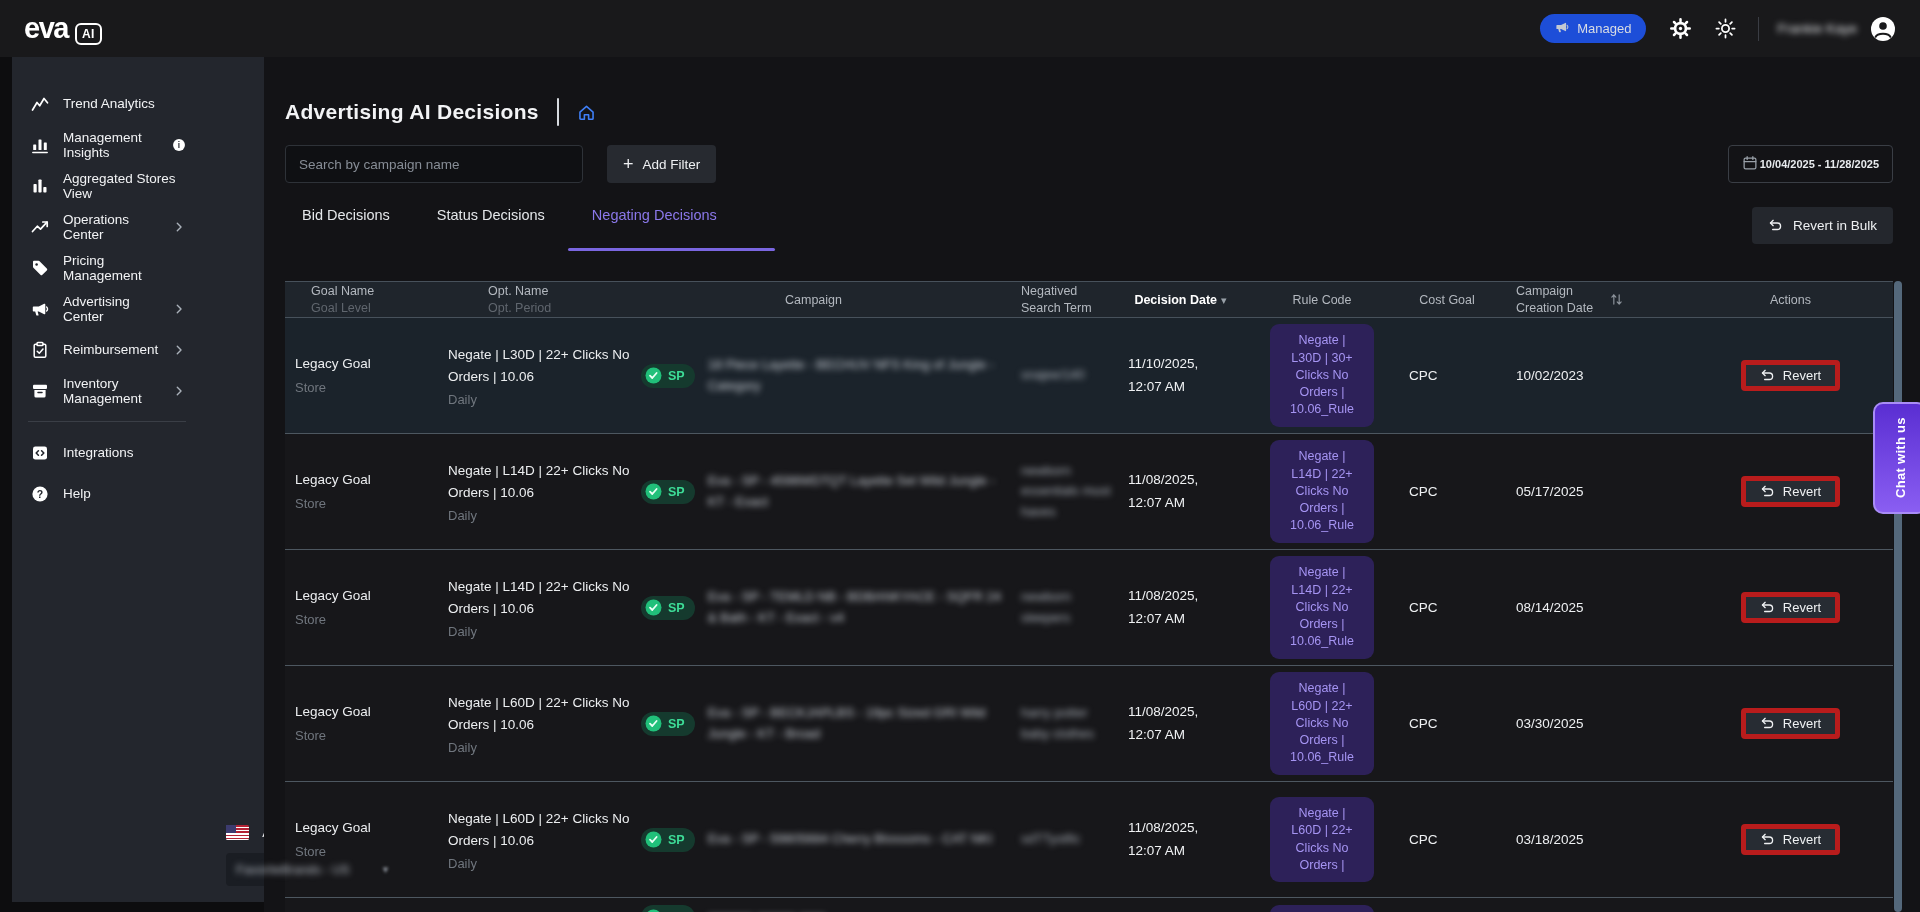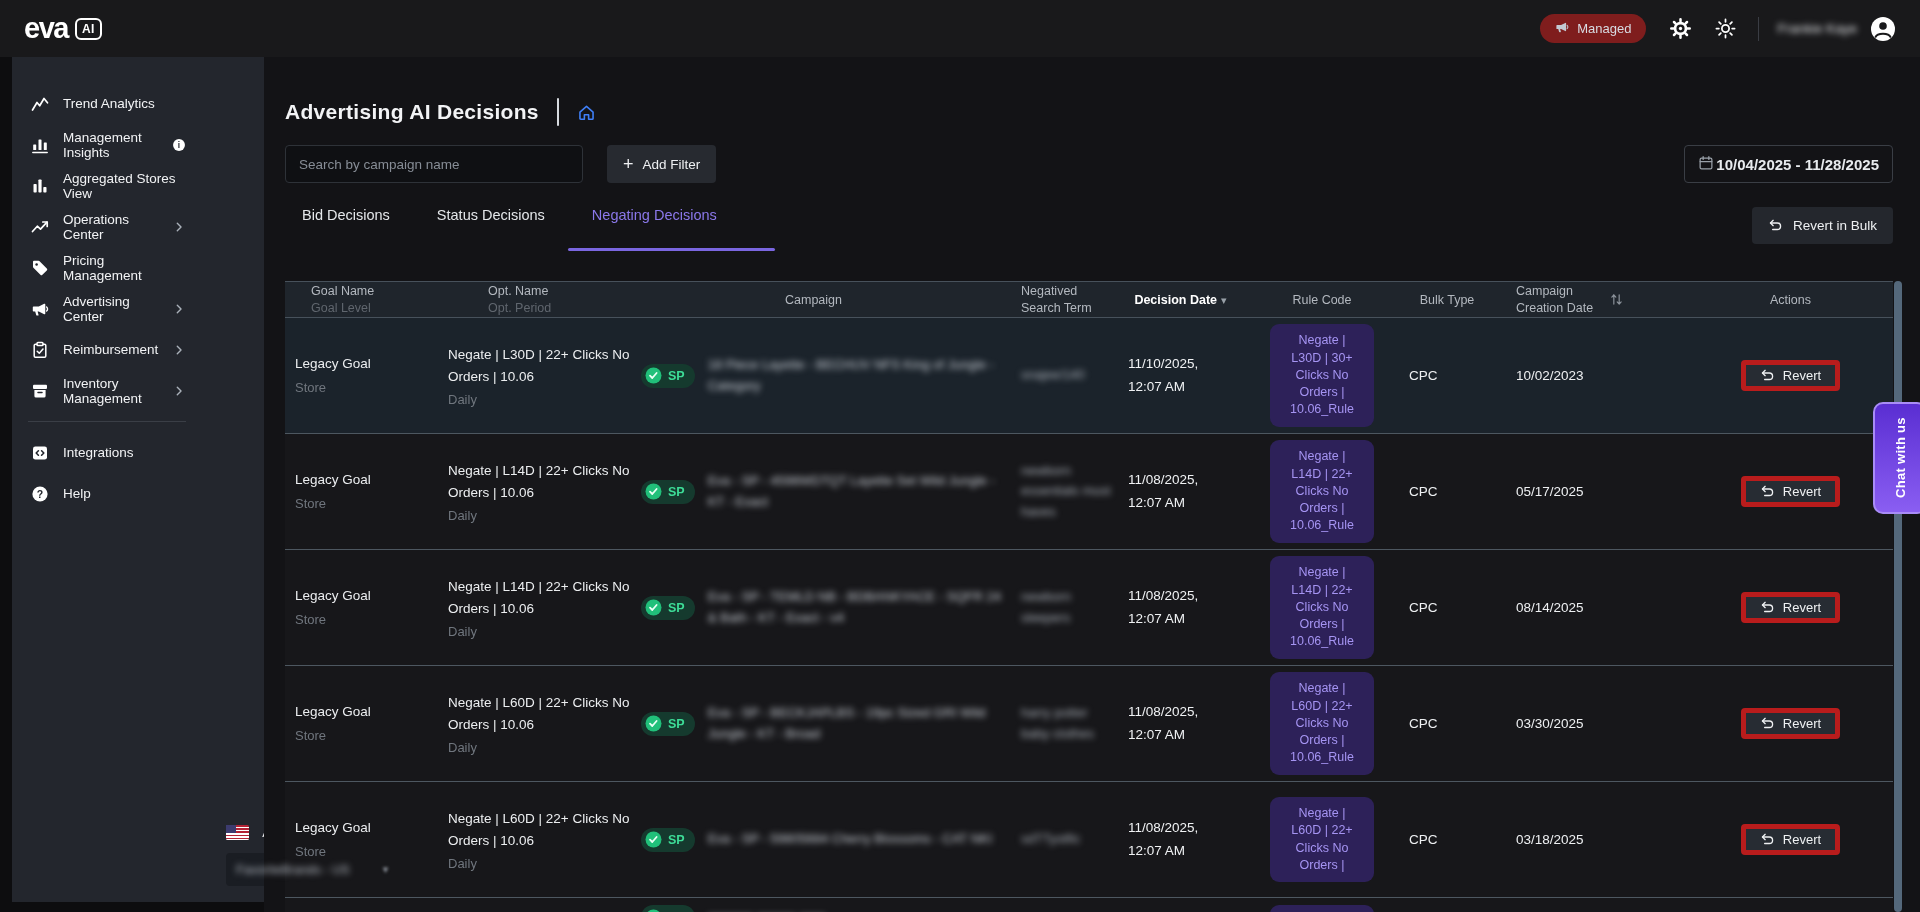--- a/index.html
+++ b/index.html
@@ -2,25 +2,25 @@
 <html><head>
 <meta charset="utf-8">
 <style>
   * { margin:0; padding:0; box-sizing:border-box; }
   html,body { width:1920px; height:912px; overflow:hidden; background:#0d0d0f;
     font-family:"Liberation Sans", sans-serif; }
   .app { position:relative; width:1920px; height:912px; }
 
   
   .topbar { height:57px; background:#19191b; display:flex; align-items:center; padding:0 24px; }
-  .logo { display:flex; align-items:center; gap:7px; color:#fff; }
+  .logo { display:flex; align-items:flex-end; gap:7px; color:#fff; }
   .logo-eva { font-size:29px; font-weight:700; letter-spacing:-1.5px; }
   .logo-ai { border:2.5px solid #fff; border-radius:6px; font-size:12px; font-weight:800; padding:2px 5px; letter-spacing:.5px; }
   .topbar-right { margin-left:auto; display:flex; align-items:center; }
-  .managed-pill { height:29px; background:#7f1d1d; border-radius:15px; display:flex; align-items:center; gap:8px; padding:0 15px; color:#d8dce3; font-size:13px; }
+  .managed-pill { height:29px; background:#1d4ed8; border-radius:15px; display:flex; align-items:center; gap:8px; padding:0 15px; color:#d8dce3; font-size:13px; }
   .managed-pill svg { width:14px; height:14px; color:#c3c9d2; }
   .icon-btn { margin-left:24px; color:#fff; display:flex; align-items:center; cursor:pointer; }
   .icon-btn svg { width:21px; height:21px; }
   .top-divider { width:1px; height:24px; background:#3a3d44; margin:0 18px 0 22px; }
   .user-name { color:#e8eaed; font-size:13.5px; filter:blur(3px); }
   .avatar { margin-left:13px; color:#fff; display:flex; }
   .avatar svg { width:26px; height:26px; }
 
   
   .body-row { display:flex; height:855px; }
@@ -51,21 +51,21 @@
   .page-title { color:#f2f3f5; font-size:21px; font-weight:600; letter-spacing:.3px; }
   .title-divider { width:2px; height:28px; background:#d7dadf; border-radius:1px; }
   .home-ic { color:#3f7ff7; display:flex; cursor:pointer; }
   .home-ic svg { width:19px; height:19px; }
 
   .controls-row { display:flex; align-items:center; height:38px; margin-bottom:22px; }
   .search-input { width:298px; height:38px; background:#0f1013; border:1px solid #2e3238; border-radius:4px; color:#dfe2e6; font-size:13.5px; padding:0 13px; outline:none; font-family:"Liberation Sans",sans-serif; }
   .search-input::placeholder { color:#878d96; }
   .add-filter { margin-left:24px; height:38px; background:#272a30; border:none; border-radius:4px; color:#eef0f2; font-size:13.5px; font-weight:500; display:flex; align-items:center; gap:9px; padding:0 16px; cursor:pointer; font-family:"Liberation Sans",sans-serif; }
   .plus-glyph { font-size:18px; font-weight:400; line-height:1; }
-  .date-chip { margin-left:auto; height:38px; border:1px solid #3a3e45; border-radius:4px; display:flex; align-items:center; gap:2px; padding:0 13px; color:#e8ebee; font-size:15px; font-weight:600; cursor:pointer; }
+  .date-chip { margin-left:auto; height:38px; border:1px solid #3a3e45; border-radius:4px; display:flex; align-items:center; gap:2px; padding:0 13px; color:#e8ebee; font-size:11px; font-weight:600; cursor:pointer; }
   .date-chip svg { width:16px; height:16px; color:#9aa1a9; }
 
   .tabs-row { display:flex; align-items:flex-start; height:40px; padding-left:17px; margin-bottom:36px; }
   .tab { font-size:14.5px; color:#e4e7ea; font-weight:500; margin-right:47px; position:relative; cursor:pointer; padding-top:2px; }
   .tab.active { color:#8b78ea; }
   .tab.active::after { content:""; position:absolute; left:-24px; right:-58px; top:43px; height:3px; background:#7a66e0; border-radius:3px; }
   .revert-bulk { margin-left:auto; margin-top:2px; height:37px; background:#24272d; border:none; border-radius:4px; color:#eef0f2; font-size:13.5px; font-weight:500; display:flex; align-items:center; gap:10px; padding:0 16px; cursor:pointer; font-family:"Liberation Sans",sans-serif; }
   .revert-bulk svg, .revert-btn svg { width:15px; height:15px; }
 
   
@@ -358,21 +358,21 @@
           </div>
           <div class="h-campaign">Campaign</div>
           <div class="h2l h-term">
             <div>Negatived</div>
             <div>Search Term</div>
           </div>
           <div class="h-decision">
             <span>Decision Date</span><span class="dd-caret">▾</span>
           </div>
           <div class="h-rule">Rule Code</div>
-          <div class="h-cost">Bulk Type</div>
+          <div class="h-cost">Cost Goal</div>
           <div class="h-creation">
             <div class="h2l">
               <div>Campaign</div>
               <div>Creation Date</div>
             </div>
             <span class="sort-ic" id="sort-ic">
                 <svg viewBox="0 0 18 18" fill="none" stroke="currentColor" stroke-linecap="round" stroke-linejoin="round" stroke-width="1.4">
                   <path d="M5.8 14.5 V3.5 M5.8 3.5 L3.4 6.2 M5.8 3.5 l2.4 2.7"></path>
                   <path d="M12.2 3.5 v11 M12.2 14.5 l-2.4-2.7 M12.2 14.5 l2.4-2.7"></path>
                 </svg>

